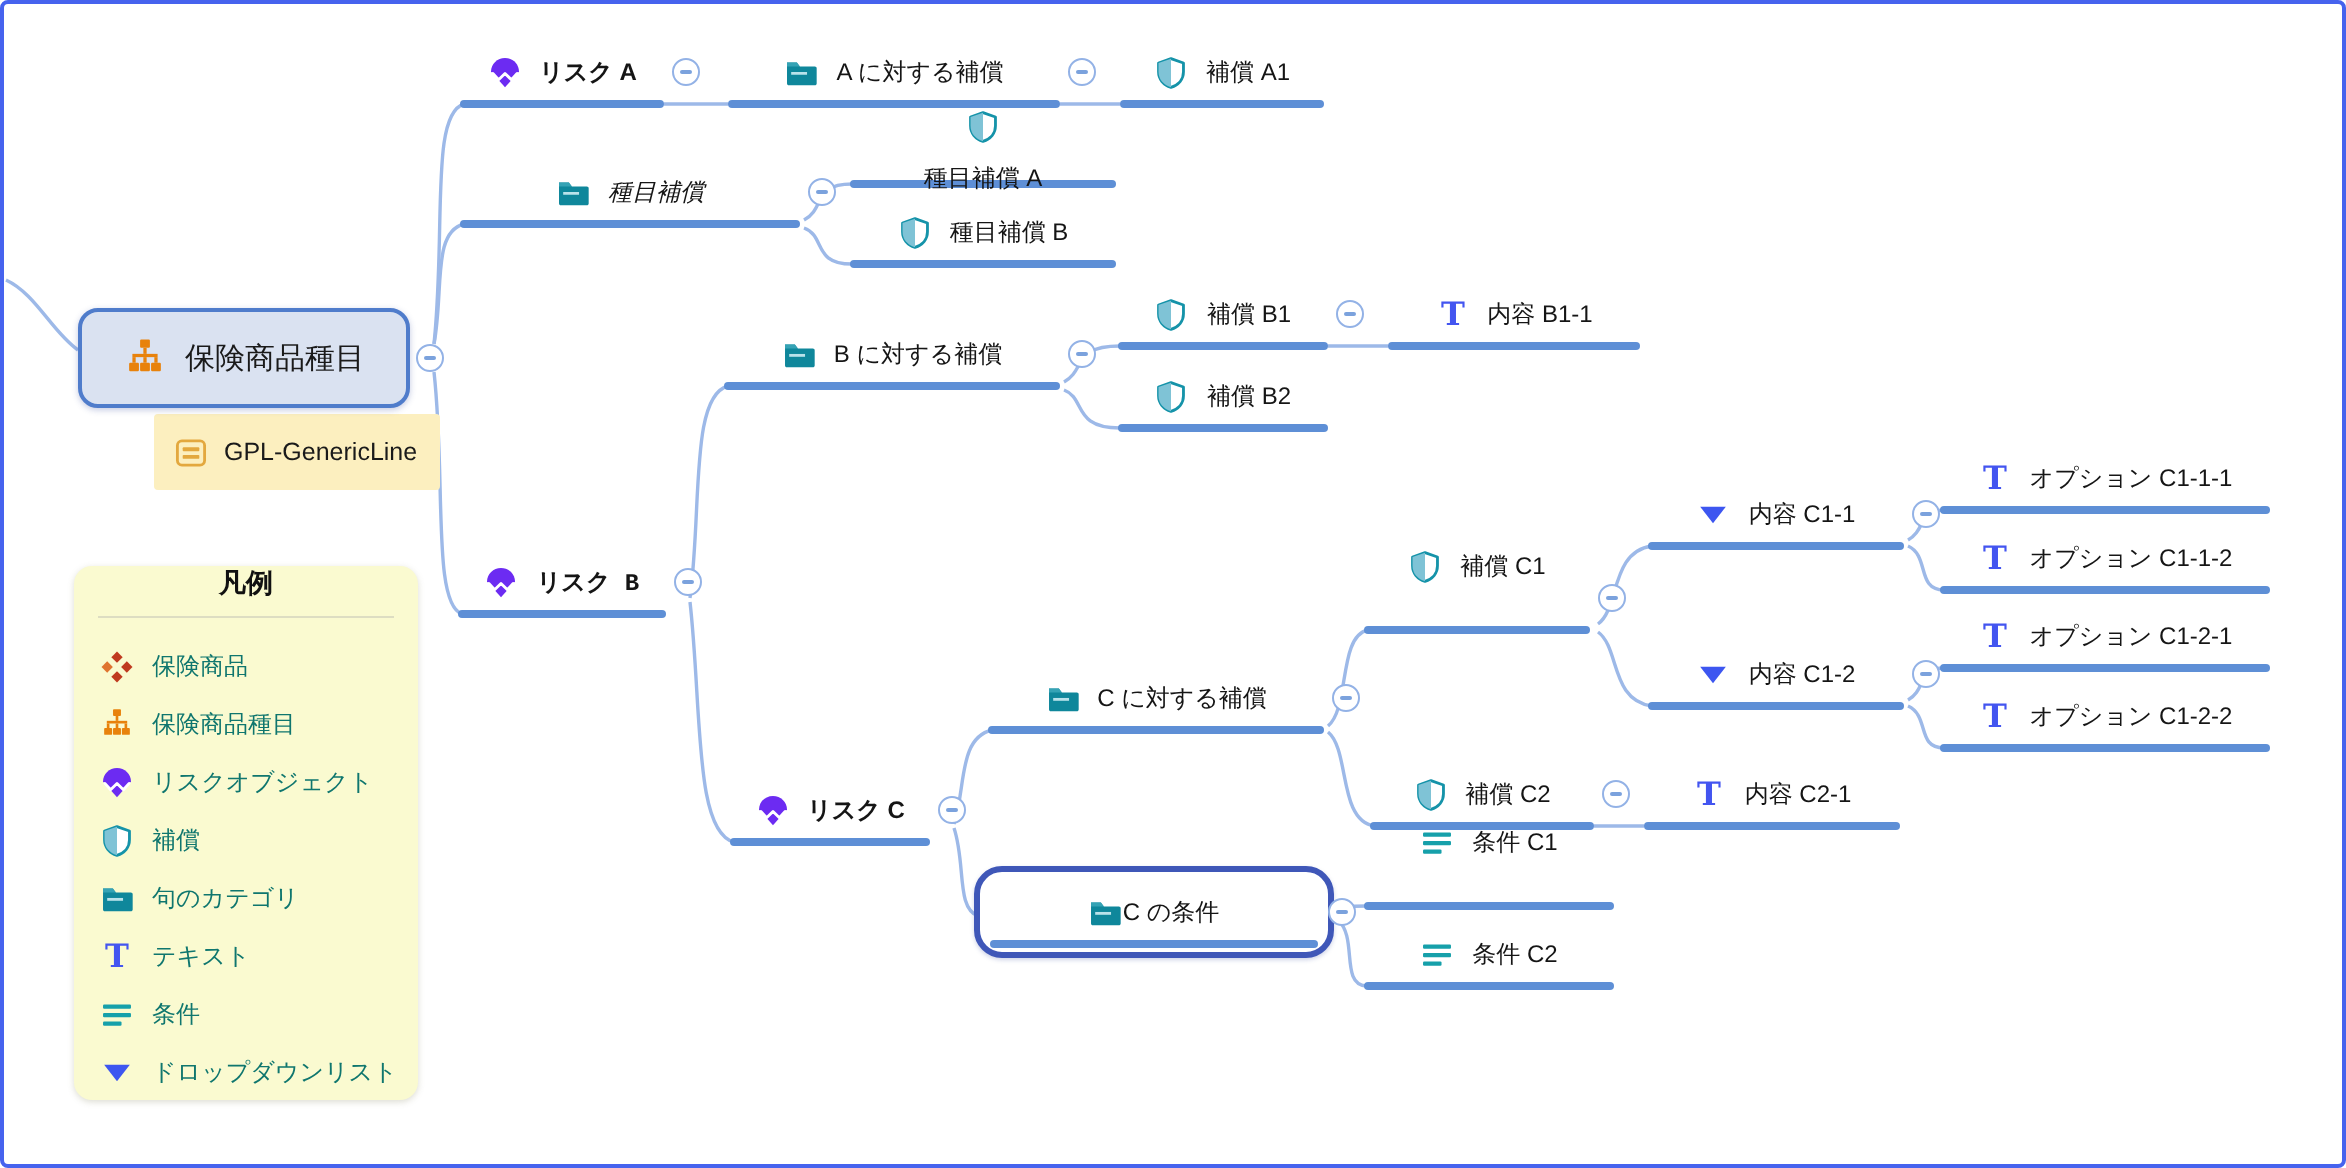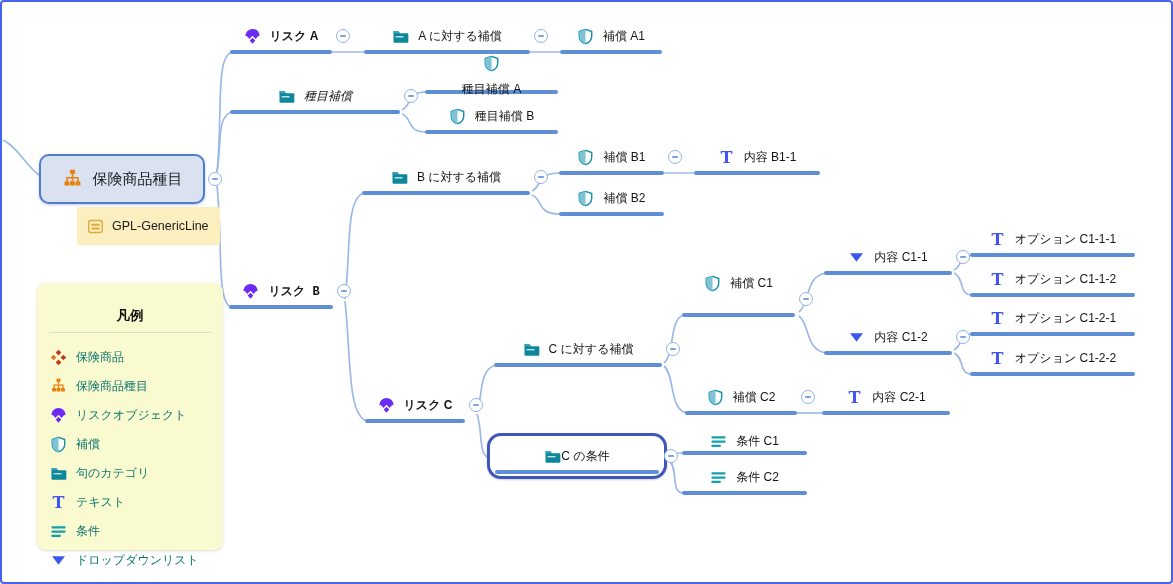--- a/index.html
+++ b/index.html
@@ -22,23 +22,23 @@
          font-size:12px;color:#151515;box-shadow:0 1px 2px rgba(60,80,160,.25);}
   .selnode .bottombar{position:absolute;left:5px;right:5px;bottom:2px;height:4px;border-radius:2px;background:#5e8fd6;}
   .root-node{position:absolute;left:37px;top:152px;width:166px;height:50px;background:#dae2f1;
          border:2.5px solid #4f7ccb;border-radius:10px;box-sizing:border-box;display:flex;
          align-items:center;justify-content:center;gap:10px;z-index:4;
          font-size:15px;color:#1a1a1a;box-shadow:0 1px 3px rgba(60,80,160,.3);}
   .root-node .ni{width:21px;height:21px;}
   .gpl-box{position:absolute;left:47px;top:205px;width:143px;height:38px;background:#fcefbf;
          display:flex;align-items:center;gap:8px;padding-left:10px;box-sizing:border-box;
          z-index:3;font-size:12.5px;color:#1a1a1a;border-radius:2px;margin-left:28px;}
-  .legend{position:absolute;left:35px;top:281px;width:186px;height:267px;background:#fafad0;
+  .legend{position:absolute;left:35px;top:281px;width:172px;height:267px;background:#fafad0;
          border-radius:9px;box-sizing:border-box;z-index:3;box-shadow:0 1px 3px rgba(120,120,80,.25);
-         padding-top:24px;}
+         padding-top:0;}
   .legend-title{text-align:center;font-weight:700;font-size:13.5px;color:#111;}
   .legend-divider{height:1px;background:#ddddc2;margin:7px 12px 4px 12px;}
   #legend-items{list-style:none;margin:0;padding:0 0 0 13px;}
   #legend-items li{display:flex;align-items:flex-end;gap:9px;height:29px;font-size:12px;color:#0f766e;white-space:nowrap;}
 </style>
 </head>
 <body>
 
 <div id="canvas">
 
@@ -429,21 +429,21 @@
             <path d="M1.6 3.4h5.2l1.6 2.1h7.9c.6 0 1 .4 1 1v8c0 .6-.4 1-1 1H2.6c-.6 0-1-.4-1-1Z" fill="#0f879b"></path>
             <path d="M3.8 9.2h8.4" stroke="#b9e2ea" stroke-width="1.5"></path>
             <path d="M1.6 3.4h5.2l1.6 2.1H1.6Z" fill="#35a3b5"></path>
           </svg>
         </span>
         <span>C の条件</span>
         <div class="bottombar"></div>
       </div>
       <div class="minus" style="left: 662px; top: 447px;"></div>
       <div class="bline" style="left: 680px; top: 449px; width: 125px;"></div>
-      <div class="ncontent" style="left: 680px; top: 422px; width: 125px; align-items: flex-end;">
+      <div class="ncontent" style="left: 680px; top: 406px; width: 125px;">
         <span class="ni">
           <svg viewBox="0 0 18 18" width="100%" height="100%">
             <g fill="#16a0aa">
               <rect x="1.6" y="3.4" width="14.8" height="2.3" rx="0.6"></rect>
               <rect x="1.6" y="7.9" width="14.8" height="2.3" rx="0.6"></rect>
               <rect x="1.6" y="12.4" width="9.8" height="2.3" rx="0.6"></rect>
             </g>
           </svg>
         </span>
         <span>条件 C1</span>

